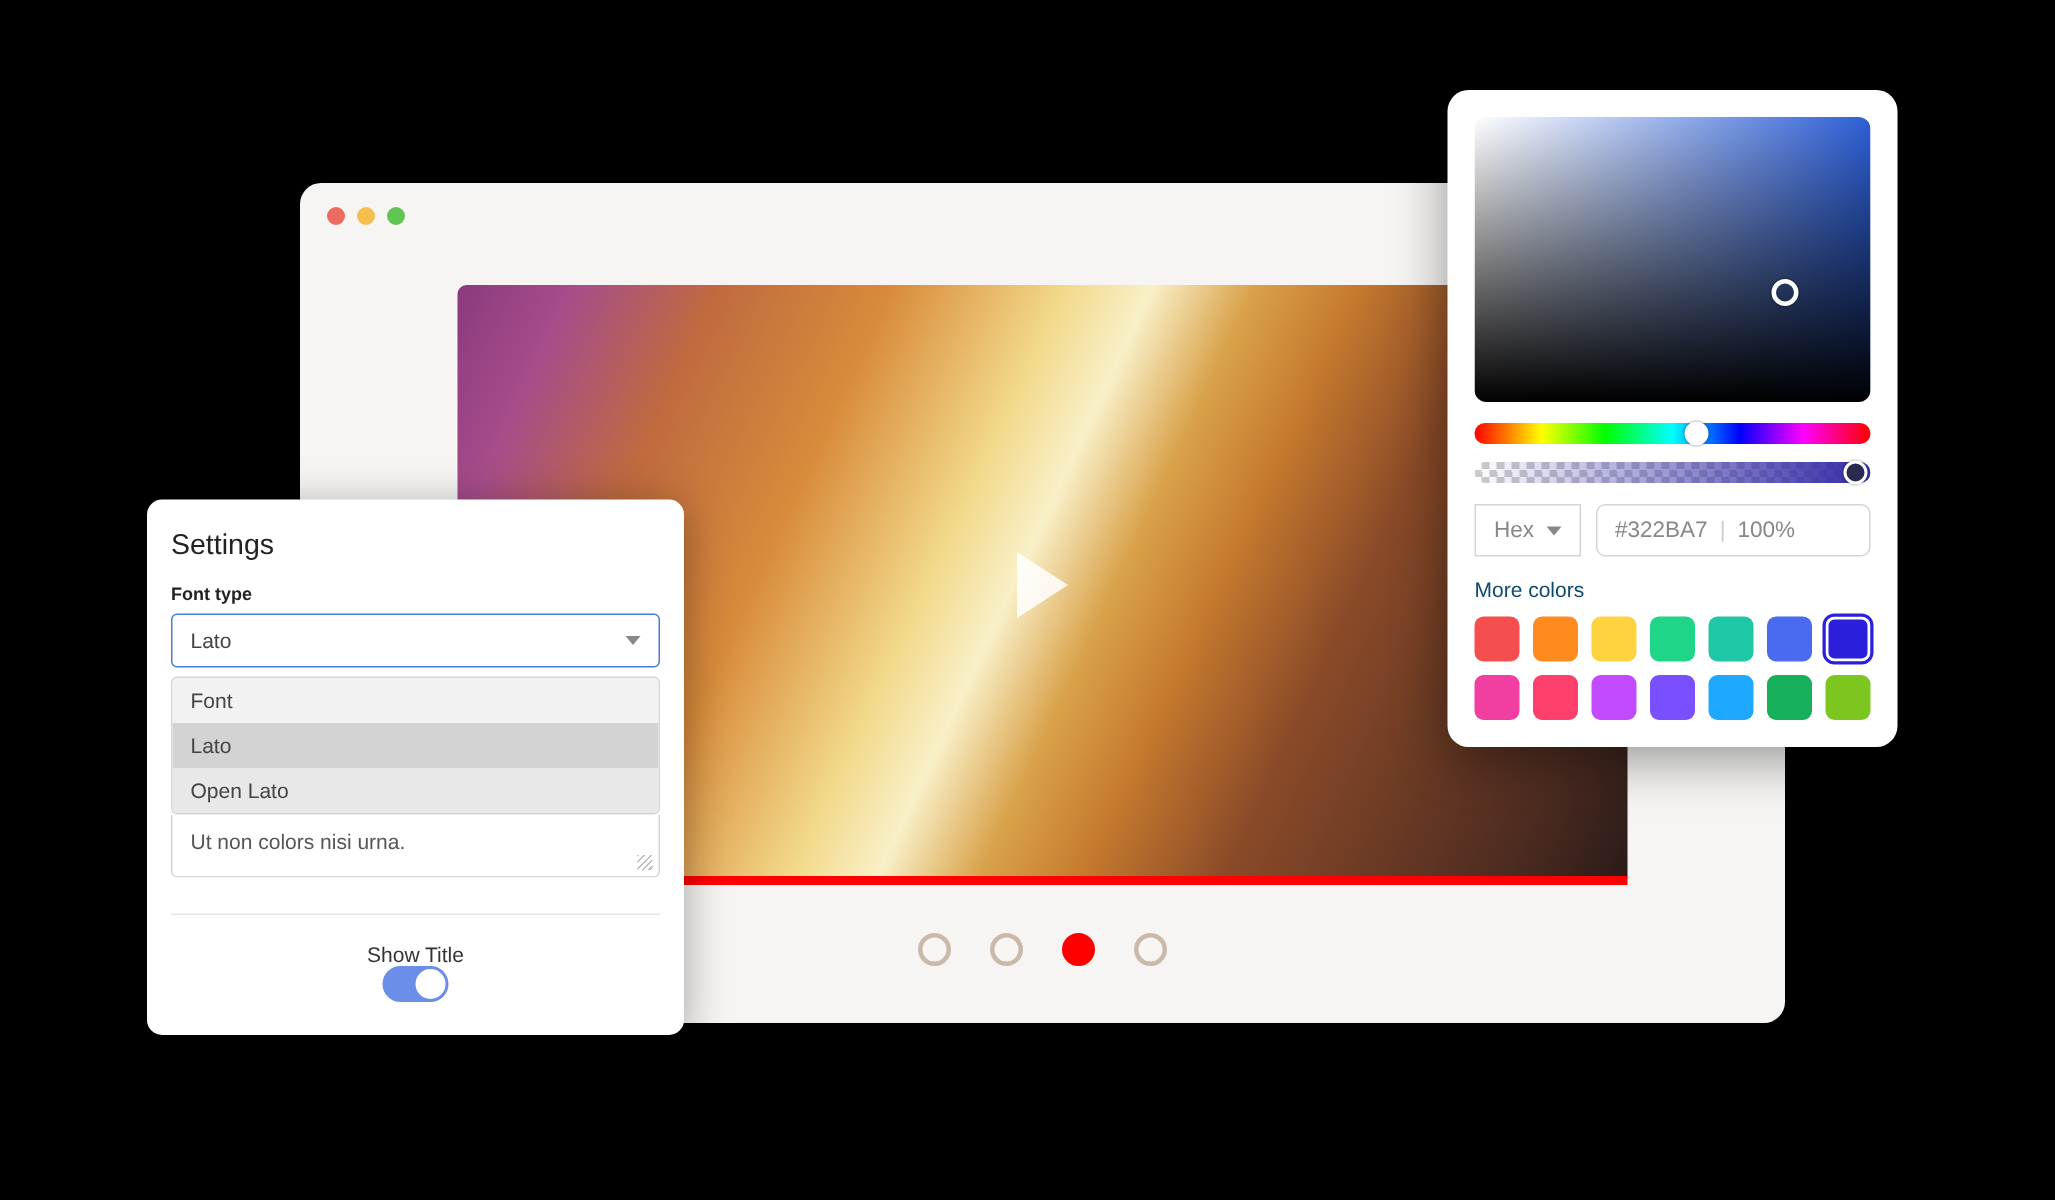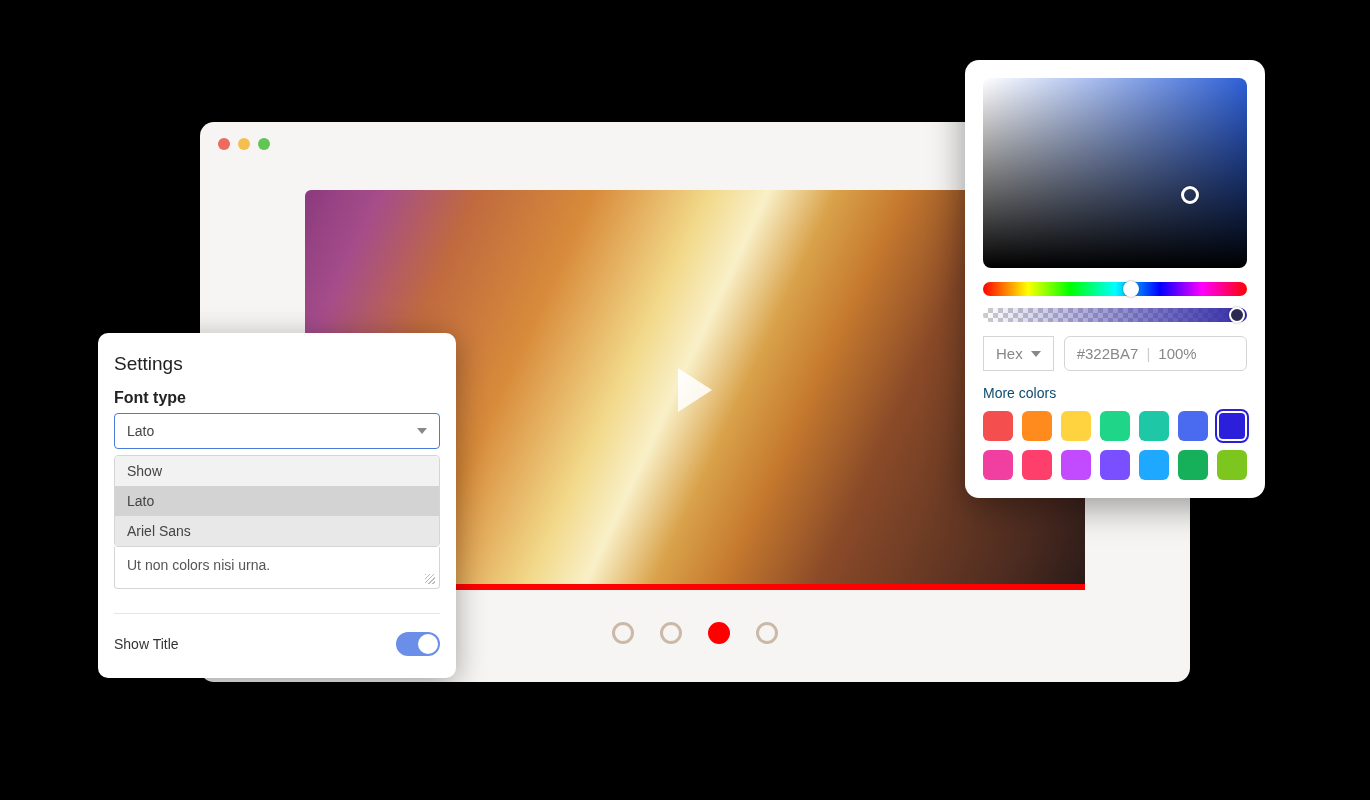--- a/index.html
+++ b/index.html
@@ -105,21 +105,21 @@
       box-shadow: 0 6px 30px rgba(0,0,0,0.35);
       padding: 20px 0 22px 0;
     }
     .settings-title {
       font-size: 19px;
       font-weight: 500;
       color: #222;
       padding: 0 16px 14px 16px;
     }
     .field-label {
-      font-size: 16px;
+      font-size: 12px;
       font-weight: 600;
       color: #222;
       padding: 0 16px 6px 16px;
     }
     .select-box {
       margin: 0 16px;
       height: 36px;
       border: 1px solid #4a7bd8;
       border-radius: 4px;
       display: flex;
@@ -174,20 +174,21 @@
     .divider {
       height: 1px;
       background: #e5e5e5;
       margin: 24px 16px 0 16px;
     }
     .toggle-row {
       display: flex;
       align-items: center;
       justify-content: space-between;
       padding: 18px 16px 0 16px;
+      flex-direction: column;
     }
     .toggle-label {
       font-size: 14px;
       color: #333;
     }
     .toggle {
       width: 44px;
       height: 24px;
       background: #6b8fe8;
       border-radius: 12px;
@@ -349,23 +350,23 @@
 </div>
 
 <div class="settings-panel">
   <div class="settings-title">Settings</div>
   <div class="field-label">Font type</div>
   <div class="select-box">
     <span>Lato</span>
     <span class="chevron"></span>
   </div>
   <div class="dropdown-list">
-    <div class="dropdown-item first">Show</div>
+    <div class="dropdown-item first">Font</div>
     <div class="dropdown-item highlight">Lato</div>
-    <div class="dropdown-item">Ariel Sans</div>
+    <div class="dropdown-item">Open Lato</div>
   </div>
   <div class="textarea-box">
     <span>Ut non colors nisi urna.</span>
     <div class="resize-handle"></div>
   </div>
   <div class="divider"></div>
   <div class="toggle-row">
     <span class="toggle-label">Show Title</span>
     <div class="toggle">
       <div class="toggle-knob"></div>

